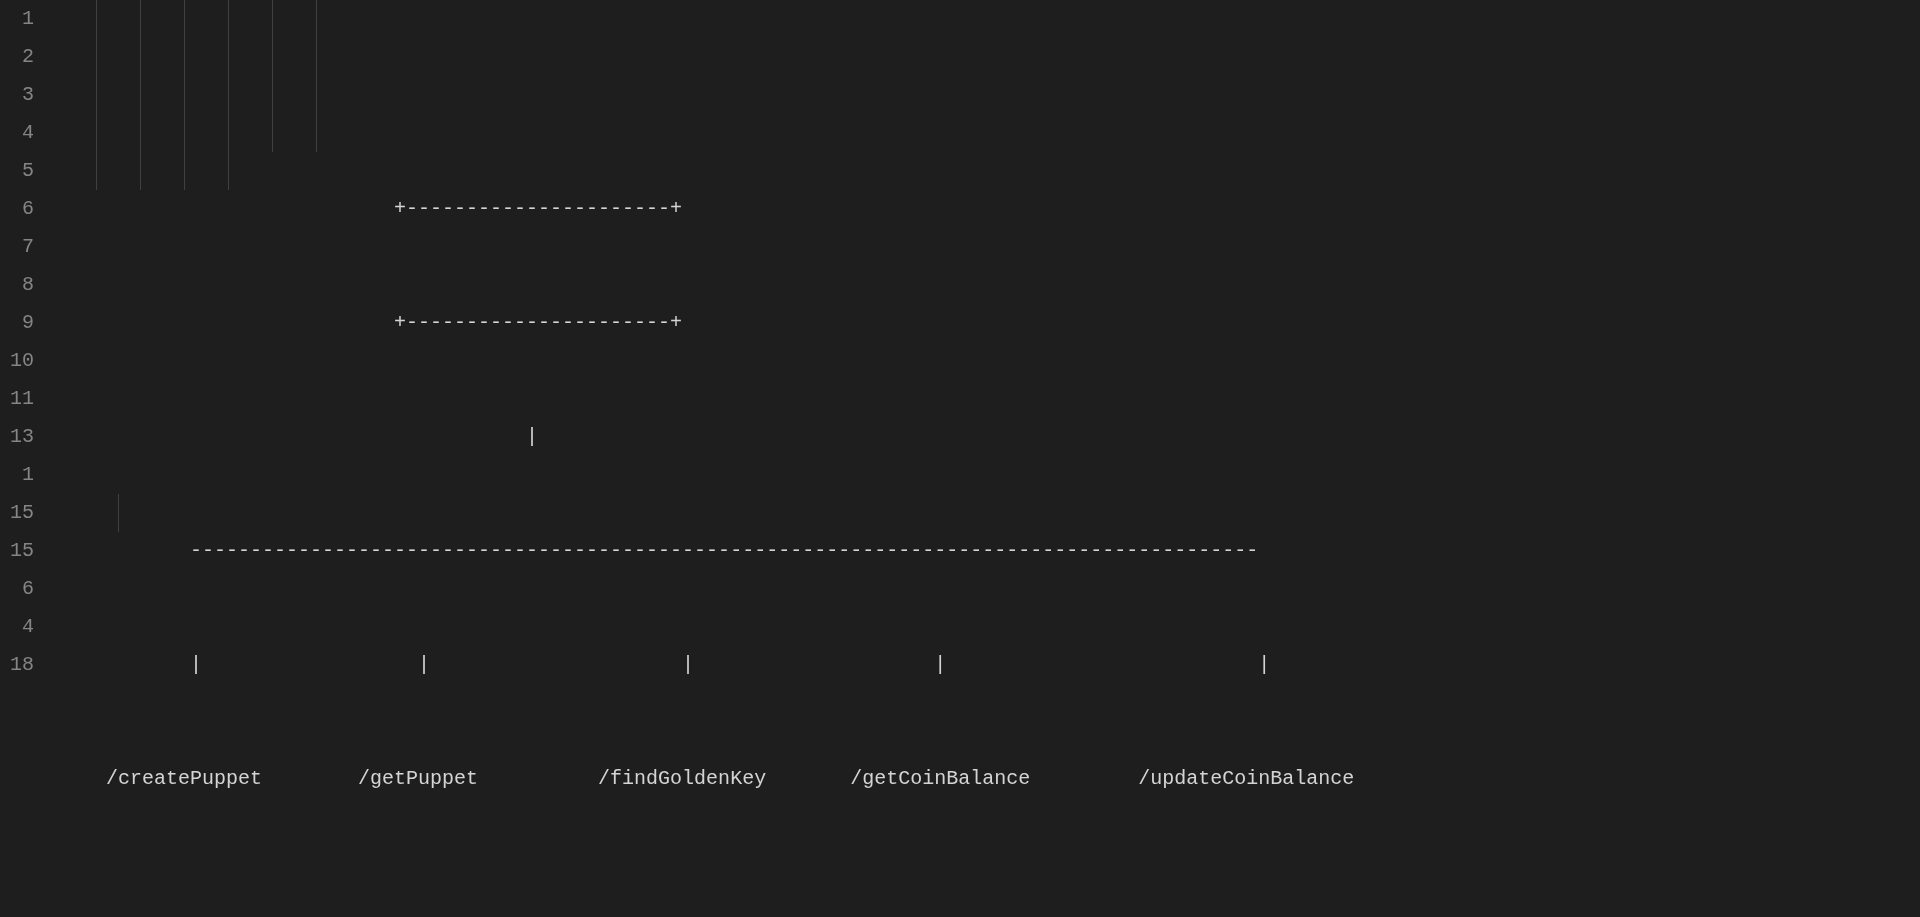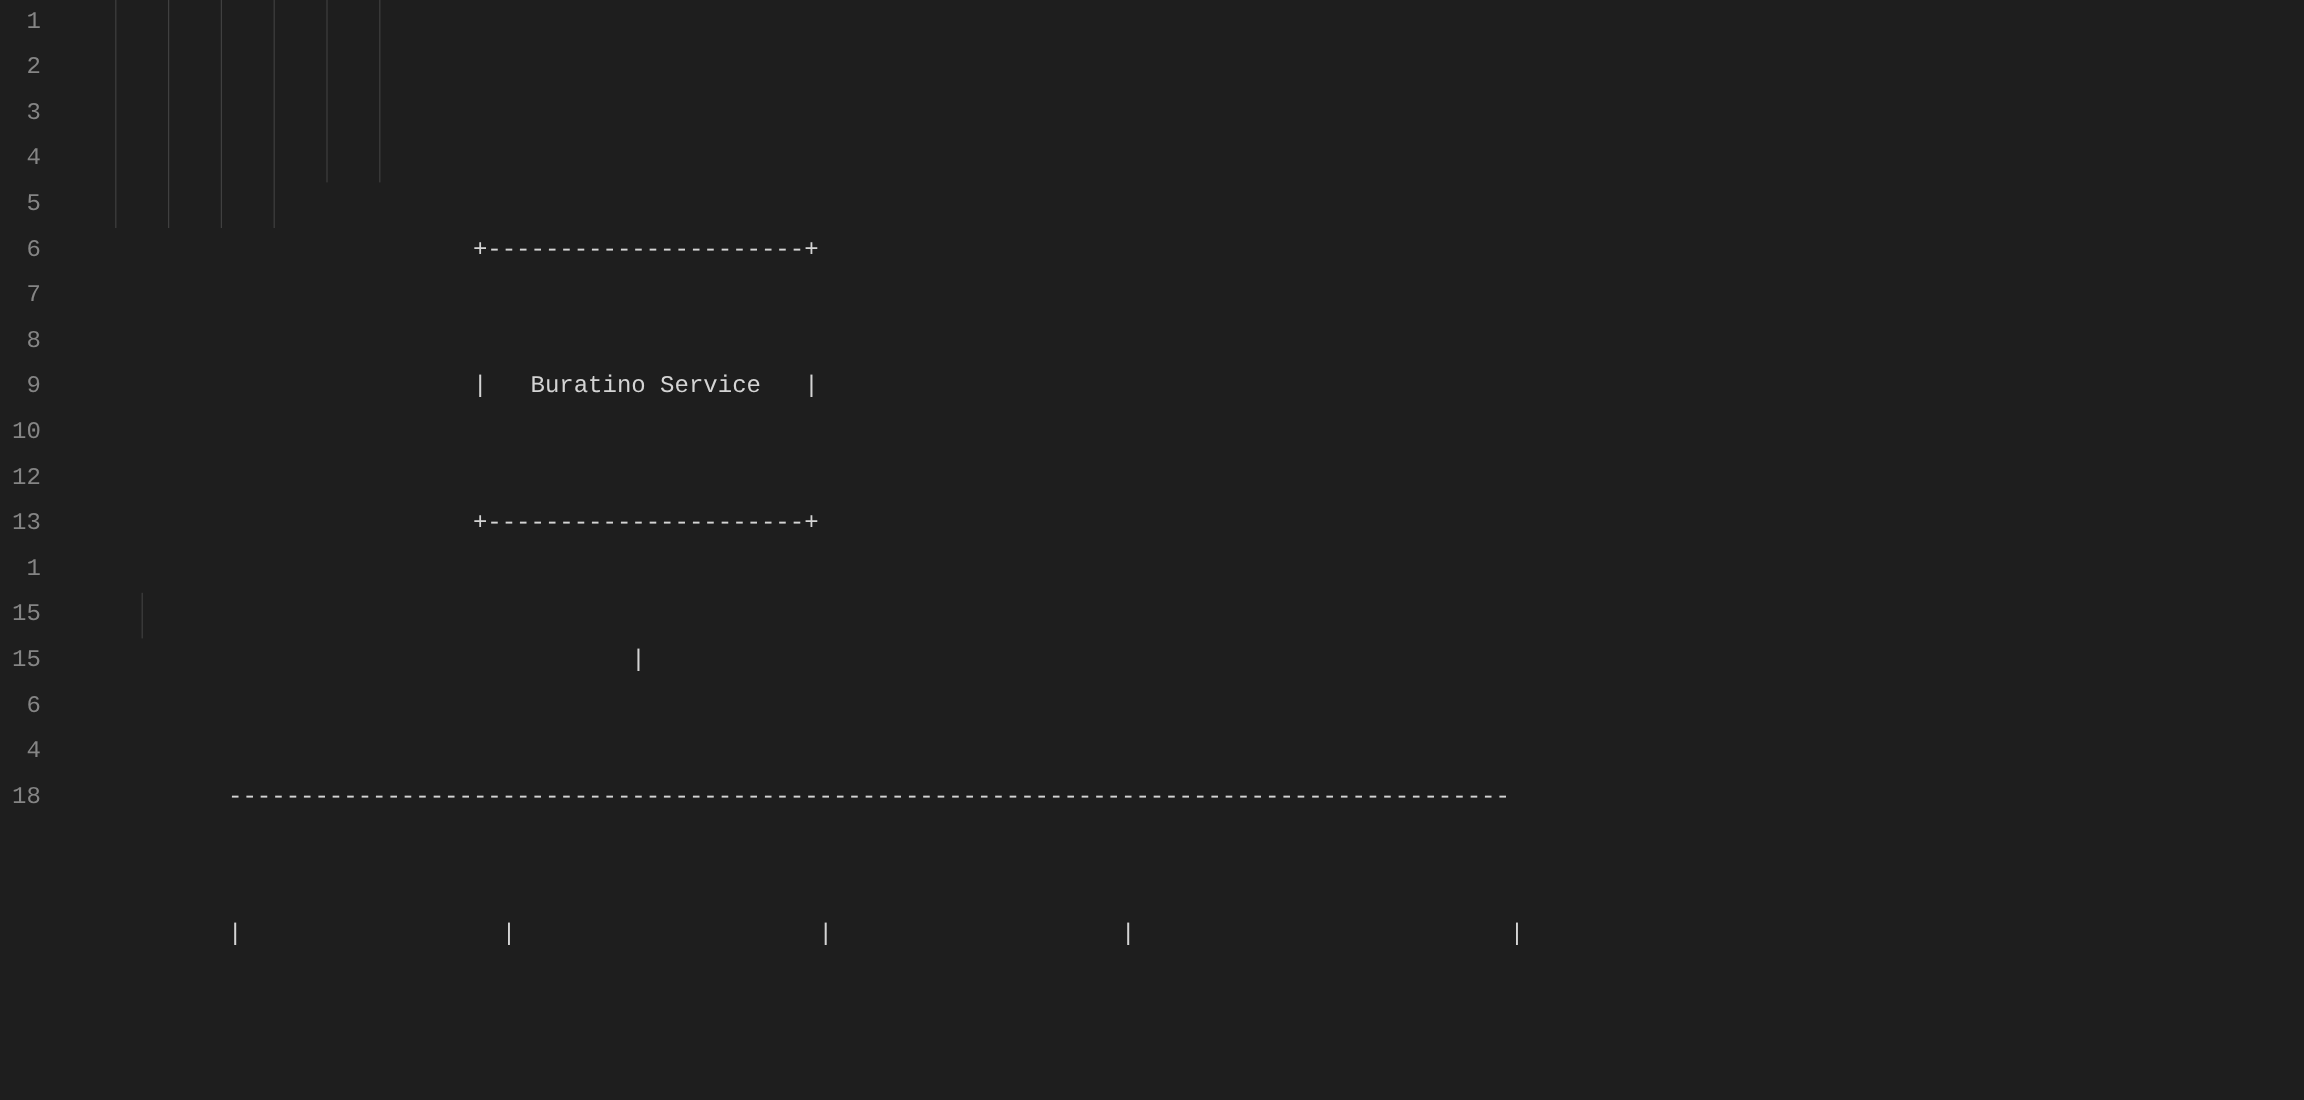--- a/index.html
+++ b/index.html
@@ -59,38 +59,38 @@
       <div>1</div>
       <div>2</div>
       <div>3</div>
       <div>4</div>
       <div>5</div>
       <div>6</div>
       <div>7</div>
       <div>8</div>
       <div>9</div>
       <div>10</div>
-      <div>12</div>
+      <div>11</div>
       <div>13</div>
       <div>1</div>
       <div>15</div>
       <div>15</div>
       <div>6</div>
       <div>4</div>
       <div>18</div>
     </div>
   <div class="code">
     <div class="guides" id="guides"><div class="guide" style="left: 44px; top: 0px; height: 190px;"></div><div class="guide" style="left: 88px; top: 0px; height: 190px;"></div><div class="guide" style="left: 132px; top: 0px; height: 190px;"></div><div class="guide" style="left: 176px; top: 0px; height: 190px;"></div><div class="guide" style="left: 220px; top: 0px; height: 152px;"></div><div class="guide" style="left: 264px; top: 0px; height: 152px;"></div><div class="guide" style="left: 66px; top: 494px; height: 38px;"></div></div>
     <div class="code-line"></div>
     <div class="code-line">                            +----------------------+</div>
-    <div class="code-line">                            |   Buratino Service   |</div>
     <div class="code-line">                            +----------------------+</div>
     <div class="code-line">                                       |</div>
     <div class="code-line">           -----------------------------------------------------------------------------------------</div>
     <div class="code-line">           |                  |                     |                    |                          |</div>
+    <div class="code-line">    /createPuppet        /getPuppet          /findGoldenKey       /getCoinBalance         /updateCoinBalance</div>
     
     
     
     
     <div class="code-line"></div>
     
     
     
     
     <div class="code-line"></div>

